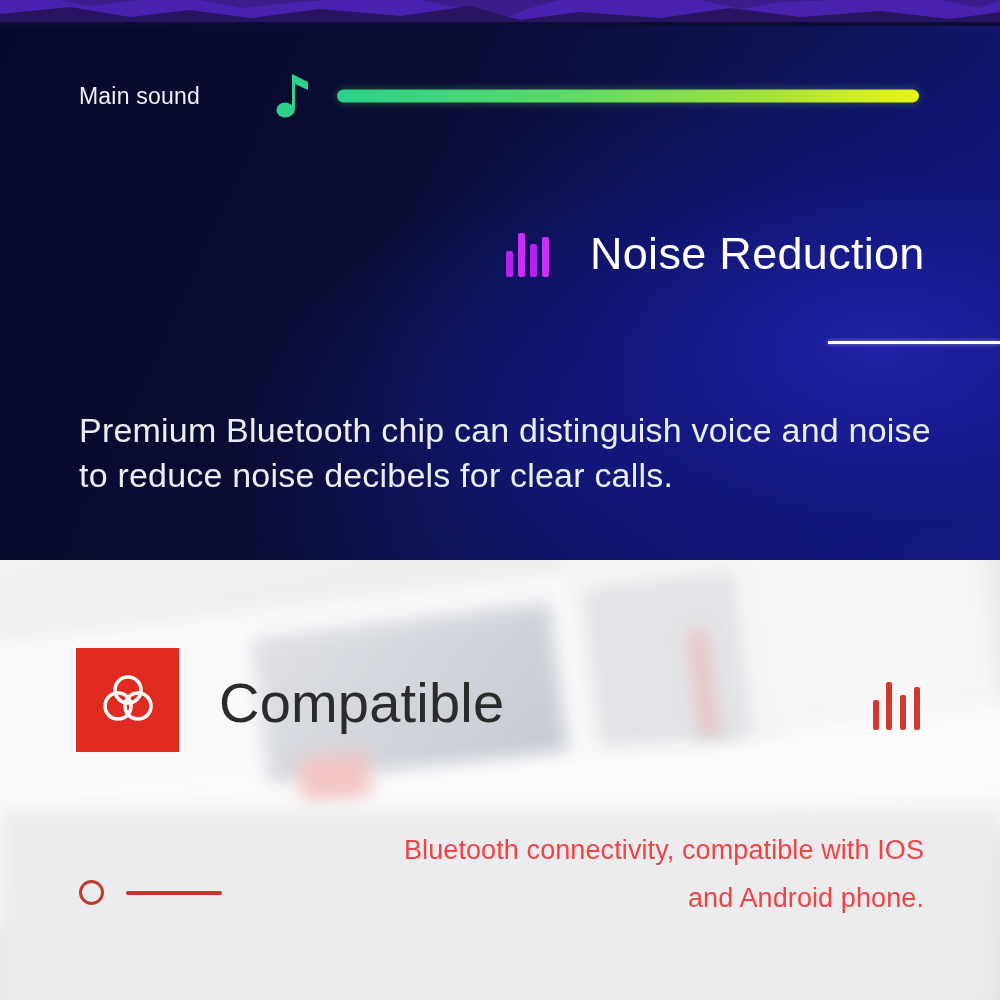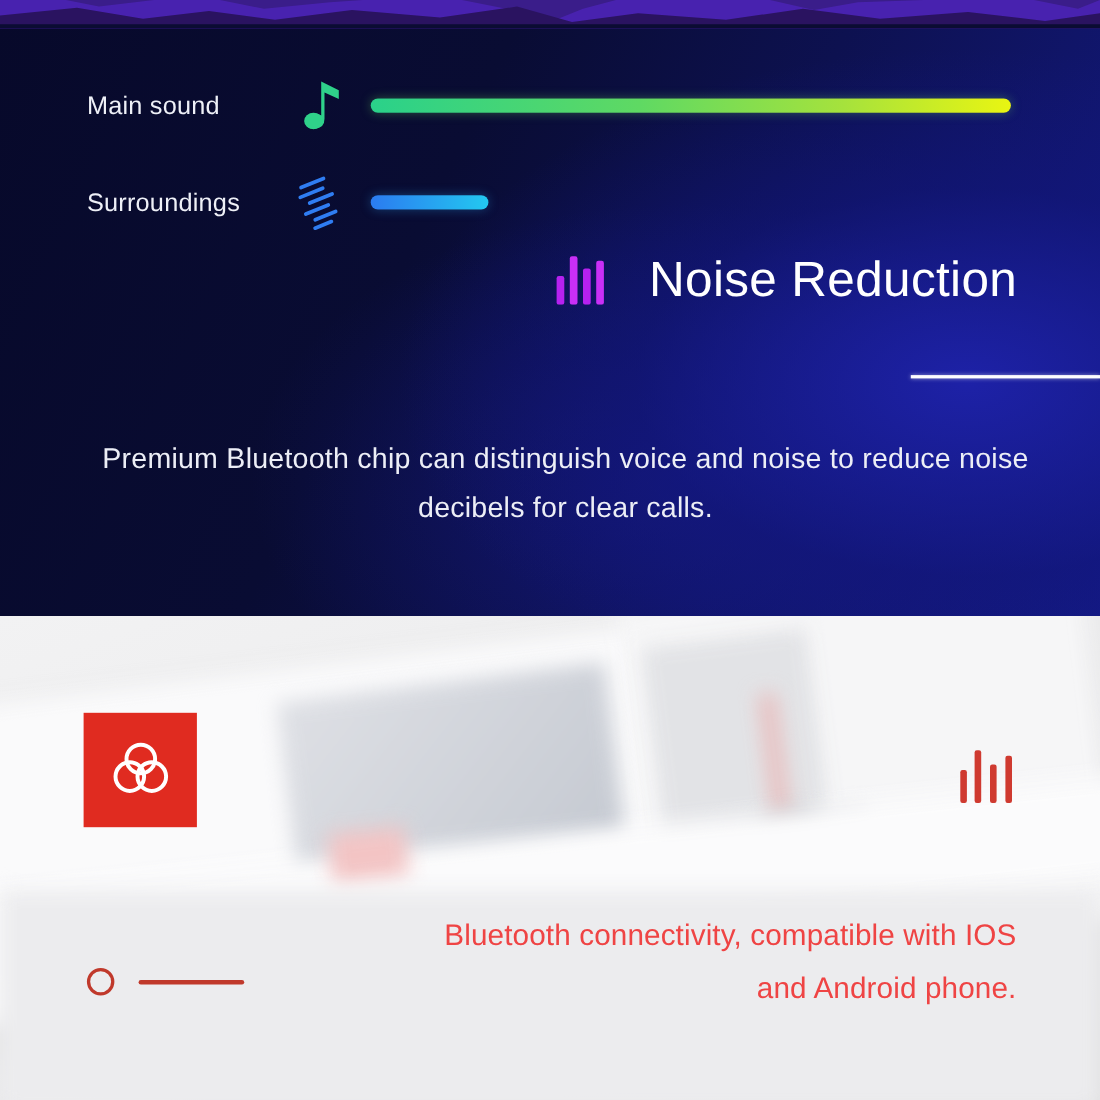--- a/index.html
+++ b/index.html
@@ -49,22 +49,22 @@
   .nr-block{ position:absolute; left:504px; top:228px; display:flex; align-items:center; gap:38px; }
   .nr-icon svg{ display:block; }
   .nr-title{ color:#fff; font-size:45px; font-weight:400; letter-spacing:.3px; white-space:nowrap; }
 
   .white-rule{
     position:absolute; left:828px; top:341px; width:172px; height:3px;
     background:#fdfdff; box-shadow:0 0 4px rgba(255,255,255,.5);
   }
 
   .desc{
-    position:absolute; left:79px; top:394px; width:870px;
-    color:#eceef6; font-size:26px; line-height:45px; letter-spacing:.2px;text-align:center;
+    position:absolute; left:79px; top:408px; width:870px;
+    color:#eceef6; font-size:34px; line-height:45px; letter-spacing:.2px;
   }
 
   
   .panel-bottom{
     position:absolute; left:0; top:560px; width:1000px; height:440px;
     background:linear-gradient(160deg,#f2f2f3 0%,#ececed 40%,#e6e6e8 70%,#dededf 100%);
     overflow:hidden;
   }
   
   .bg-shape{ position:absolute; filter:blur(9px); }
@@ -130,36 +130,20 @@
         <div class="row-label">Main sound</div>
         <div class="row-icon">
           <svg width="46" height="52" viewBox="0 0 46 52">
             <path d="M24 4 L40 12 L40 20 L27 14 L27 38 Q27 46 19 47 Q11 48 10 42 Q9.5 36 17 34 Q21 33 24 35 Z" fill="#2fd18a"></path>
             <ellipse cx="17" cy="40" rx="8.5" ry="7.5" fill="#2fd18a"></ellipse>
           </svg>
         </div>
         <div class="row-bar bar-green"></div>
       </div>
 
-      <div class="row">
-        <div class="row-label">Surroundings</div>
-        <div class="row-icon">
-          <svg width="46" height="52" viewBox="0 0 46 52">
-            <g stroke="#2f7df2" stroke-width="3.4" stroke-linecap="round" transform="rotate(-22 23 26)">
-              <line x1="12" y1="7" x2="34" y2="7"></line>
-              <line x1="8" y1="15" x2="30" y2="15"></line>
-              <line x1="14" y1="23" x2="36" y2="23"></line>
-              <line x1="7" y1="31" x2="29" y2="31"></line>
-              <line x1="13" y1="39" x2="33" y2="39"></line>
-              <line x1="10" y1="46" x2="26" y2="46"></line>
-            </g>
-          </svg>
-        </div>
-        <div class="row-bar bar-blue"></div>
-      </div>
 
     </div>
 
     <div class="nr-block">
       <span class="nr-icon">
         <svg width="48" height="46" viewBox="0 0 48 46">
           <rect x="2" y="20" width="7" height="26" rx="2" fill="#b621f0"></rect>
           <rect x="14" y="2" width="7" height="44" rx="2" fill="#c92ff7"></rect>
           <rect x="26" y="13" width="7" height="33" rx="2" fill="#b621f0"></rect>
           <rect x="38" y="6" width="7" height="40" rx="2" fill="#c92ff7"></rect>
@@ -192,20 +176,21 @@
       <svg width="62" height="62" viewBox="0 0 62 62">
         <g fill="none" stroke="#ffffff" stroke-width="3.6">
           <circle cx="31" cy="23" r="13"></circle>
           <circle cx="21" cy="39" r="13"></circle>
           <circle cx="41" cy="39" r="13"></circle>
         </g>
       </svg>
     </span>
   </div>
 
+  <div class="compat-title">Compatible</div>
 
   <div class="red-bars">
     <svg width="56" height="52" viewBox="0 0 56 52">
       <rect x="2" y="22" width="6" height="30" rx="2" fill="#cf3a30"></rect>
       <rect x="15" y="4" width="6" height="48" rx="2" fill="#cf3a30"></rect>
       <rect x="29" y="17" width="6" height="35" rx="2" fill="#cf3a30"></rect>
       <rect x="43" y="9" width="6" height="43" rx="2" fill="#cf3a30"></rect>
     </svg>
   </div>
 

